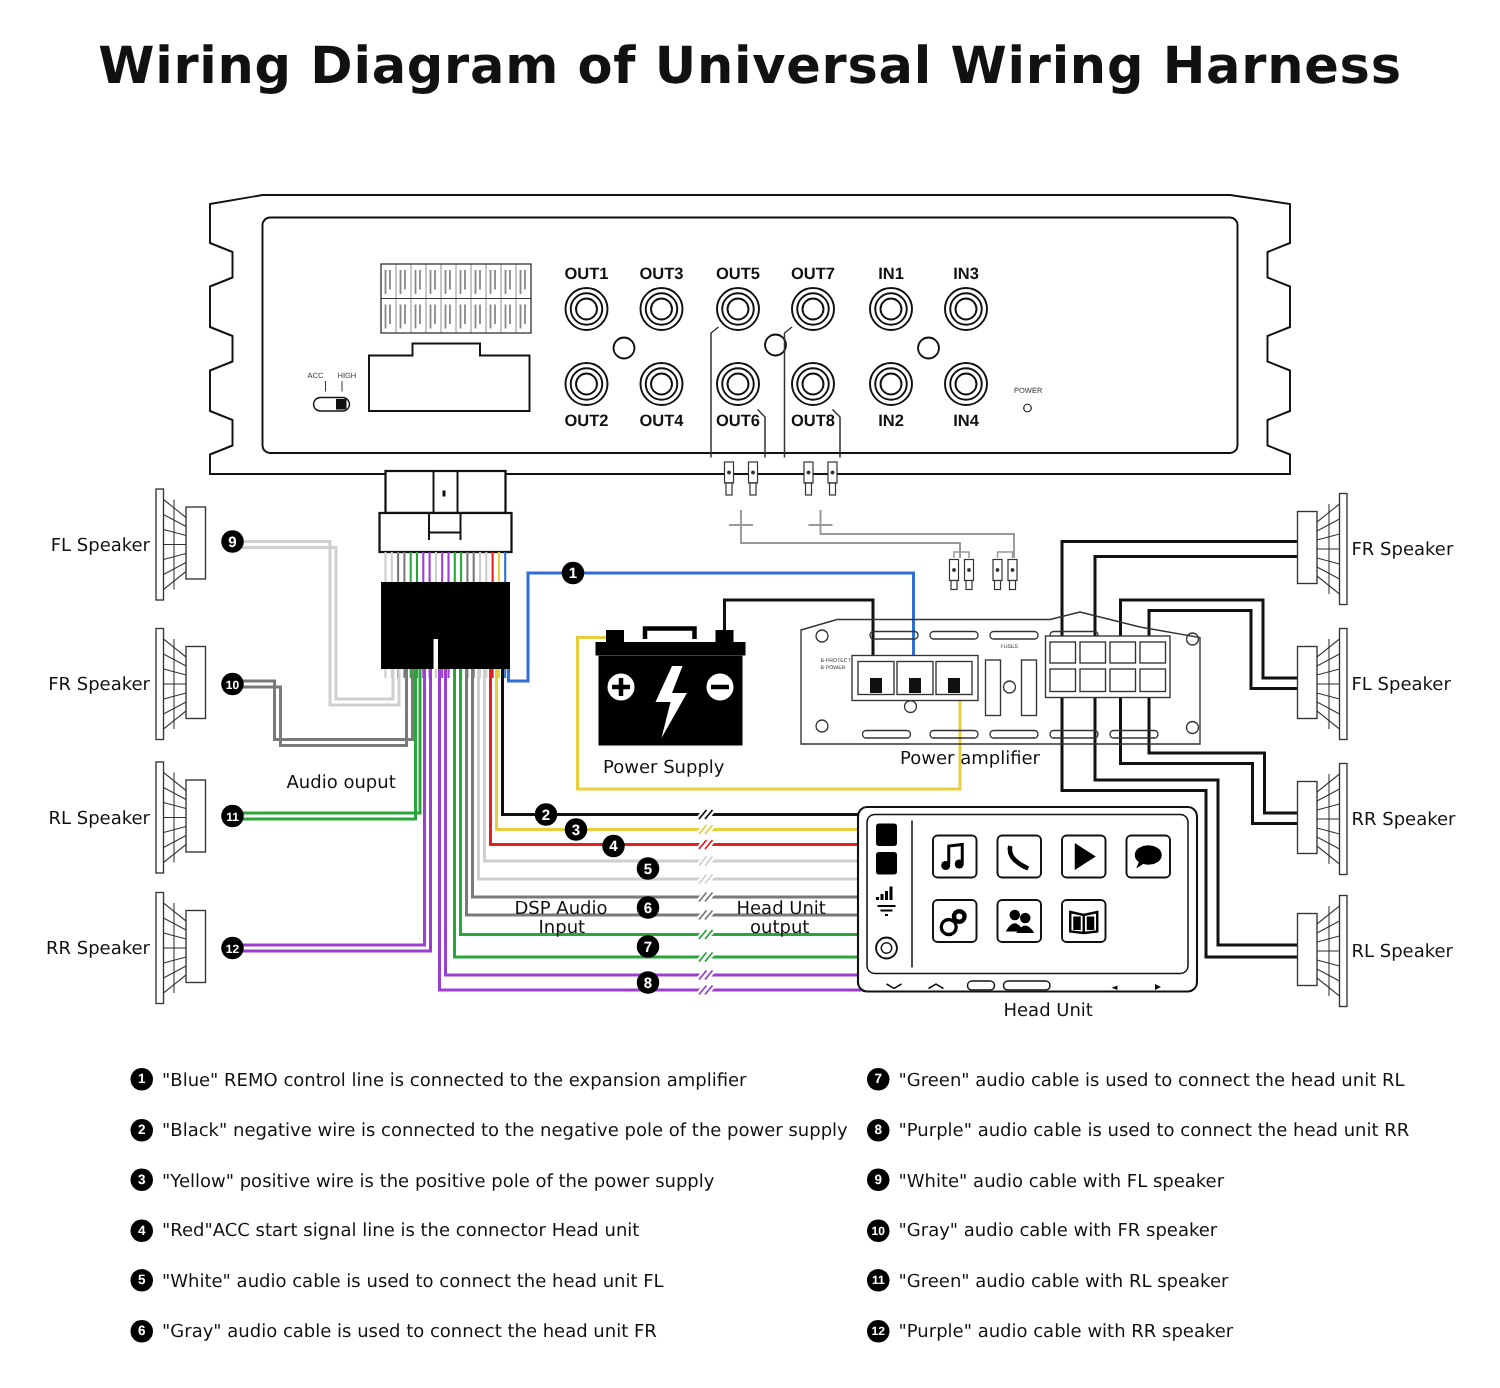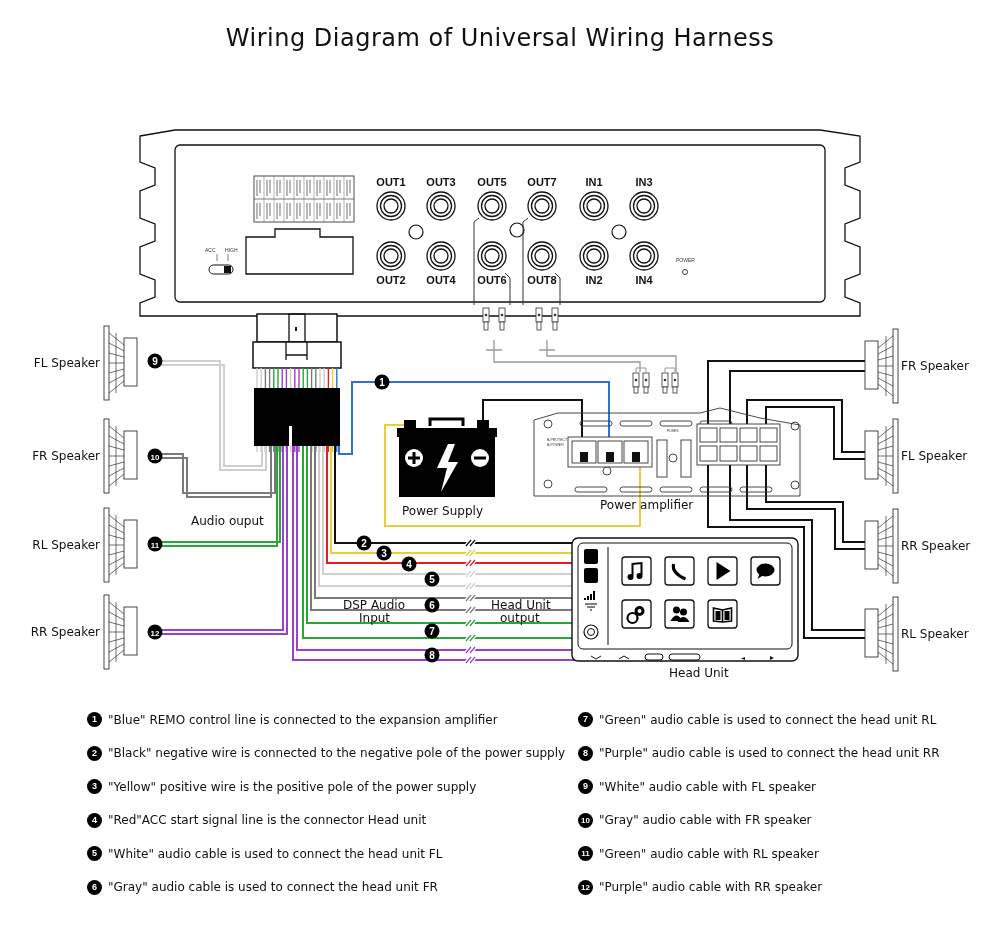--- a/index.html
+++ b/index.html
@@ -1,17 +1,17 @@
 <!DOCTYPE html>
 <html><head>
 <meta charset="utf-8">
 <style>
   html,body{margin:0;padding:0;background:#fff;}
   body{width:1000px;height:925px;position:relative;overflow:hidden;font-family:"DejaVu Sans","Liberation Sans",sans-serif;color:#111;}
-  #title{position:absolute;left:0;top:24px;width:1000px;text-align:center;font-size:24px;font-weight:normal;letter-spacing:0.5px;font-family:"DejaVu Sans",sans-serif;}
+  #title{position:absolute;left:0;top:24px;width:1000px;text-align:center;font-size:34px;font-weight:bold;letter-spacing:0.5px;font-family:"DejaVu Sans",sans-serif;}
   svg#diagram{position:absolute;left:0;top:0;}
   .lbl{font-family:"DejaVu Sans",sans-serif;font-size:12px;fill:#111;}
   .lblb{font-family:"Liberation Sans",sans-serif;font-size:11px;font-weight:bold;fill:#111;}
   .tiny{font-family:"Liberation Sans",sans-serif;font-size:4px;fill:#333;}
   .legend{position:absolute;font-size:12px;font-family:"DejaVu Sans",sans-serif;}
   .legend .item{position:absolute;white-space:nowrap;display:flex;align-items:center;}
   .legend .num{display:inline-block;width:15px;height:15px;border-radius:50%;background:#000;color:#fff;font-size:9px;font-weight:bold;text-align:center;line-height:15px;margin-right:6px;font-family:"Liberation Sans",sans-serif;}
 </style>
 </head>
 <body>

